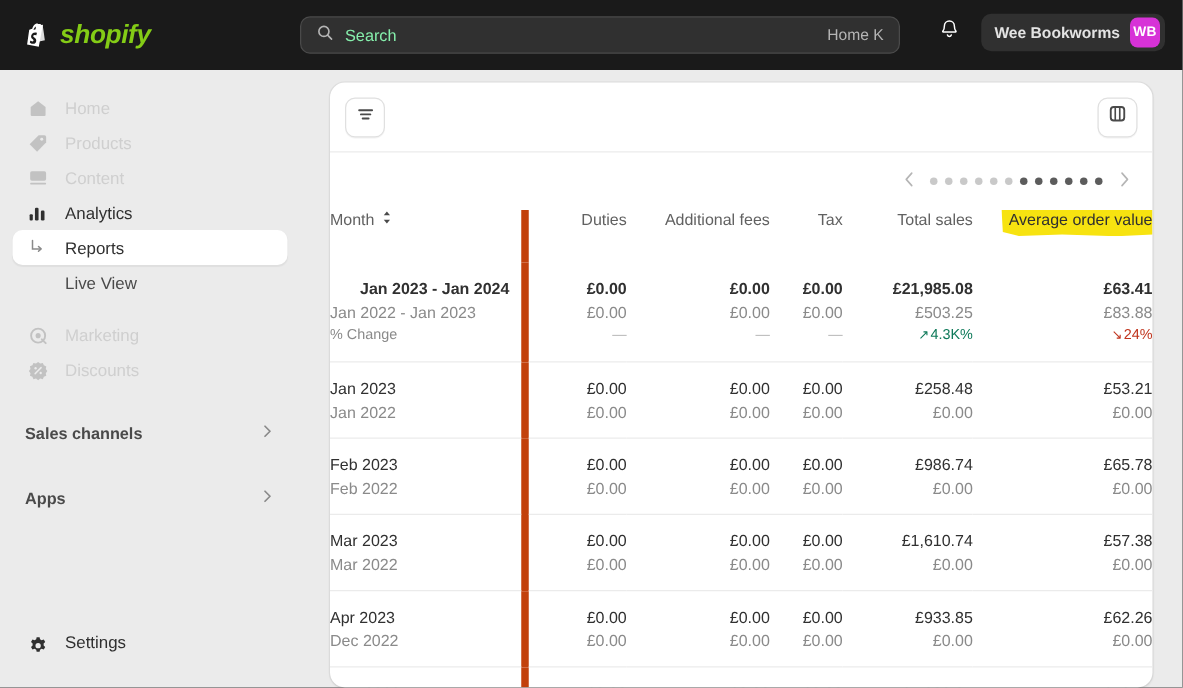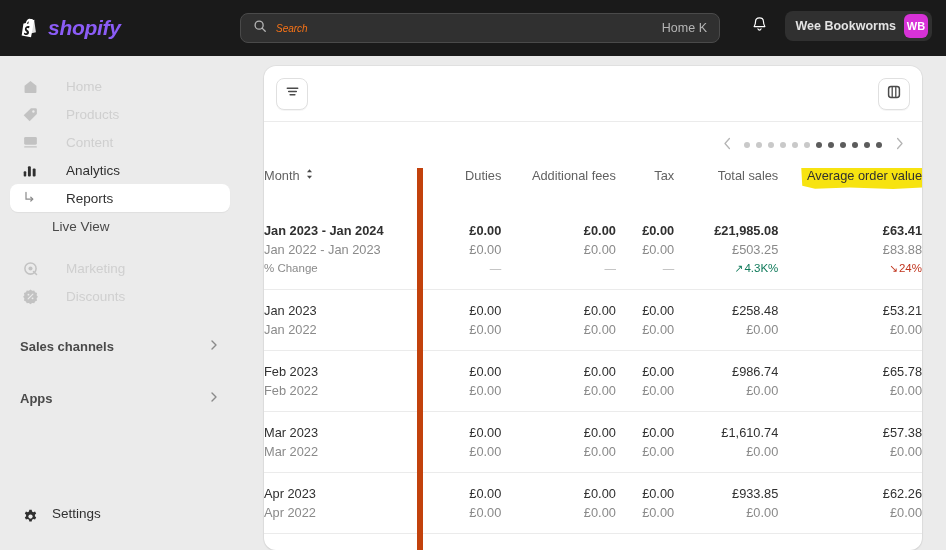--- a/index.html
+++ b/index.html
@@ -32,21 +32,21 @@
 
   .logo-wrap {
     display: flex;
     align-items: center;
     gap: 8px;
     margin-left: 18px;
     width: 200px;
   }
   .logo-bag { width: 22px; height: 24px; display:block; }
   .logo-text {
-    color: #8b5cf6;
+    color: #84cc16;
     font-size: 21px;
     font-style: italic;
     font-weight: bold;
     letter-spacing: -0.3px;
   }
 
   .search-box {
     position: absolute;
     left: 240px;
     top: 13px;
@@ -54,24 +54,23 @@
     height: 30px;
     background: #303030;
     border: 1px solid #4a4a4a;
     border-radius: 8px;
     display: flex;
     align-items: center;
     padding: 0 12px;
   }
   .search-icon { margin-right: 9px; flex: 0 0 auto; display:block; }
   .search-placeholder {
-    color: #f97316;
-    font-size: 10px;
+    color: #86efac;
+    font-size: 13px;
     flex: 1;
-    font-style: italic;
   }
   .search-kbd {
     color: #b5b5b5;
     font-size: 12.5px;
   }
 
   .topbar-right {
     position: absolute;
     right: 14px;
     top: 0;
@@ -118,21 +117,21 @@
     top: 56px; left: 0;
     width: 240px;
     height: 494px;
     background: #ebebeb;
     padding-top: 16px;
   }
 
   .nav-item {
     display: flex;
     align-items: center;
-    gap: 26px;
+    gap: 12px;
     height: 28px;
     margin: 0 10px;
     padding: 0 10px;
     border-radius: 8px;
     font-size: 13.5px;
   }
   .nav-item .nav-label { white-space: nowrap; }
   .nav-item.dim { color: #cfcfcf; }
   .nav-item.dim svg { opacity: 0.28; }
   .nav-item.active-parent { color: #303030; font-weight: normal; text-align: center; }
@@ -288,21 +287,21 @@
     color: #8a8a8a;
     line-height: 19px;
     white-space: nowrap;
   }
   .line-change {
     line-height: 19px;
     white-space: nowrap;
     font-size: 11.5px;
     color: #8a8a8a;
   }
-  .summary-row .line-primary { font-weight: bold; }
+  .summary-row .line-primary { font-weight: bold; padding-left: 24px; }
   .summary-row .col-month .line-primary { font-weight: bold; }
 
   .delta-up { color: #0f7a5a; }
   .delta-down { color: #c0341d; }
   .delta-arrow { font-size: 10.5px; margin-right: 1px; }
   .dash { color: #b5b5b5; }
 
   .table-scroll { height: calc(100% - 102px); overflow: hidden; }
 </style>
 </head>
@@ -669,21 +668,21 @@
               </td>
               <td class="num c-aov">
                 <div class="line-primary">£57.38</div>
                 <div class="line-secondary">£0.00</div>
               </td>
             </tr>
 
             <tr class="data-row">
               <td class="col-month">
                 <div class="line-primary">Apr 2023</div>
-                <div class="line-secondary">Apr 2022</div>
+                <div class="line-secondary">Dec 2022</div>
               </td>
               <td class="num c-duties">
                 <div class="line-primary">£0.00</div>
                 <div class="line-secondary">£0.00</div>
               </td>
               <td class="num c-addfees">
                 <div class="line-primary">£0.00</div>
                 <div class="line-secondary">£0.00</div>
               </td>
               <td class="num c-tax">

